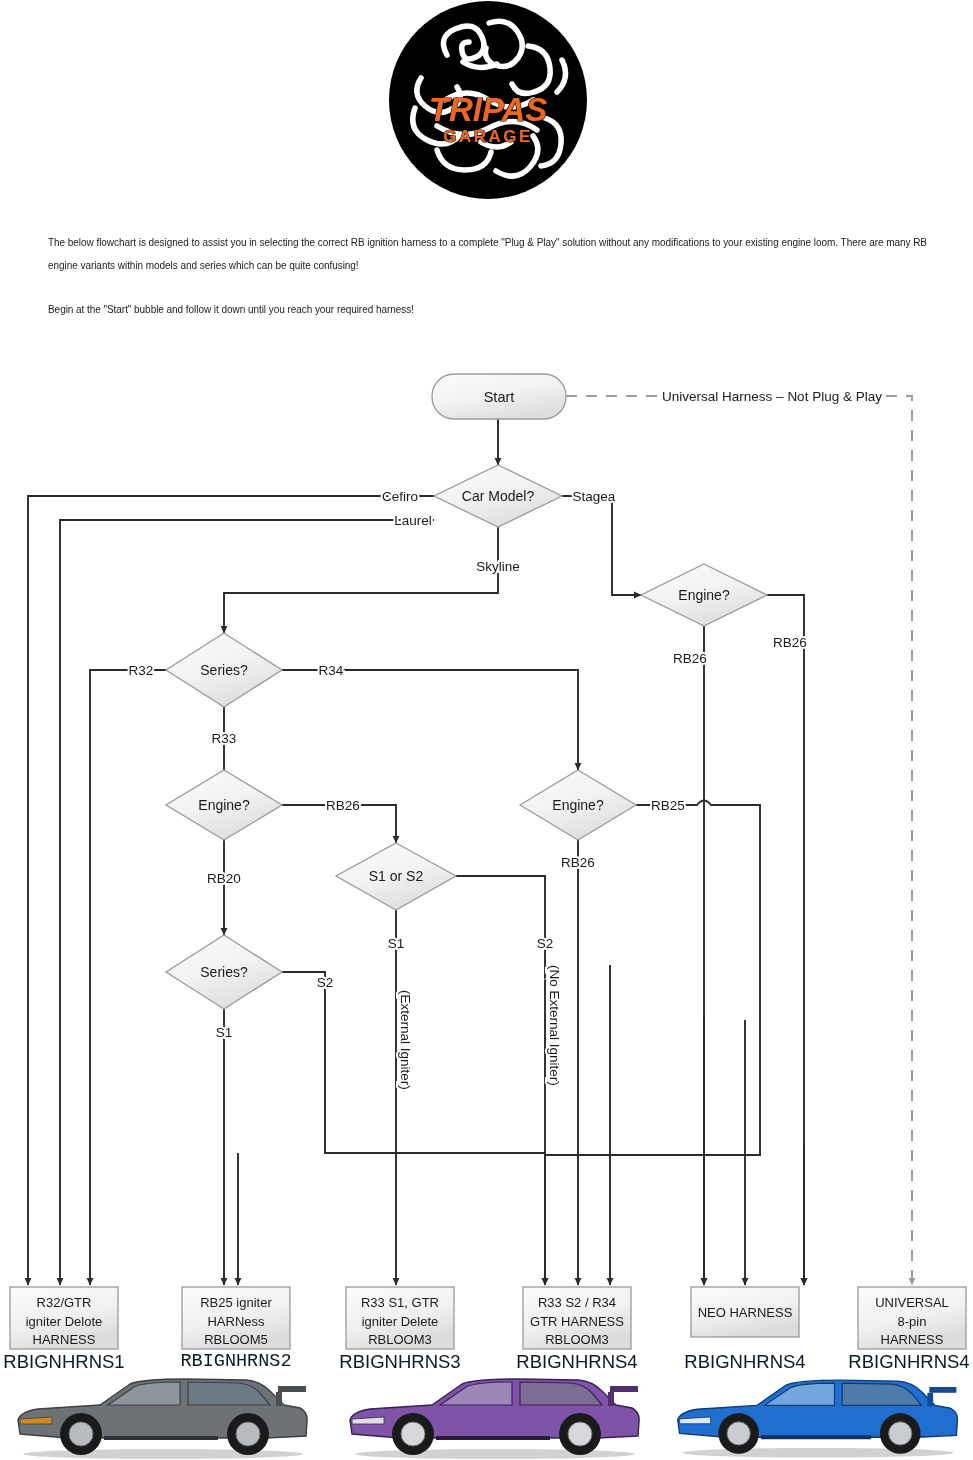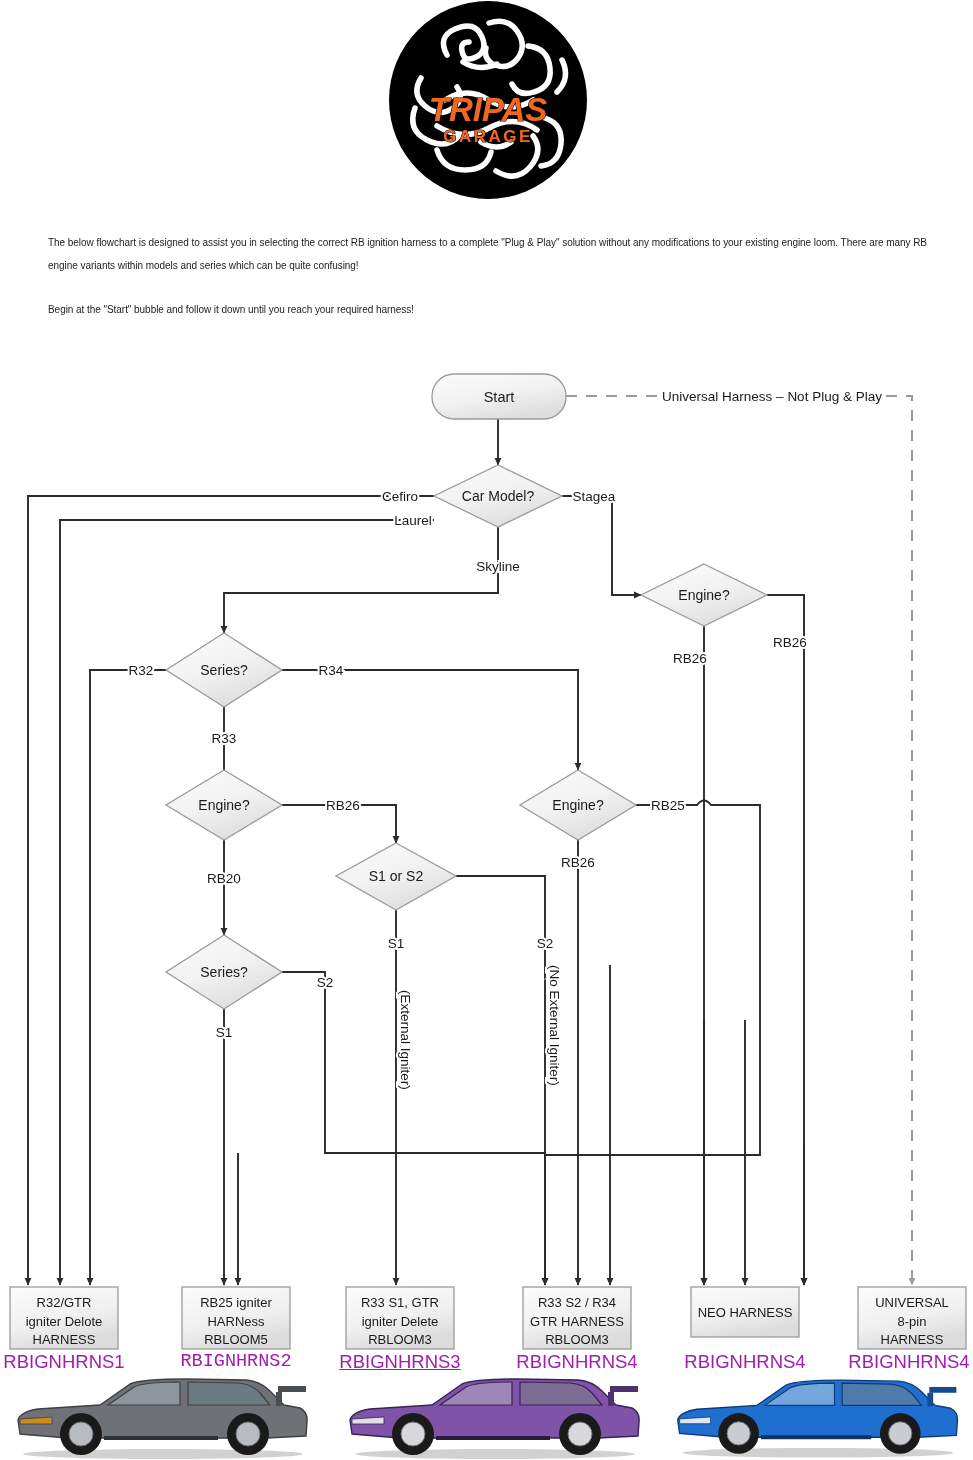--- a/index.html
+++ b/index.html
@@ -13,21 +13,21 @@
   
   #intro{position:absolute;left:48px;top:232px;width:880px;
          font-size:10px;line-height:22.5px;color:#1c1c1c;letter-spacing:-0.05px;}
   #intro p{margin:0;}
   #intro p.gap{margin-top:22px;}
 
   
   #chart{position:absolute;left:0;top:365px;width:973px;height:1010px;}
 
   
-  .code-label{position:absolute;font-size:18.5px;color:#a21caf;text-align:center;
+  .code-label{position:absolute;font-size:18.5px;color:#0f172a;text-align:center;
               white-space:nowrap;}
 
   
   .car{position:absolute;bottom:0;height:88px;}
 </style>
 </head>
 <body>
 
 <div id="logo-wrap">
   <svg id="logo-svg" width="206" height="200" viewBox="0 0 206 200">
@@ -248,21 +248,21 @@
       <text x="912" y="961" text-anchor="middle" font-size="13" fill="#1a1a1a">8-pin</text>
       <text x="912" y="979" text-anchor="middle" font-size="13" fill="#1a1a1a">HARNESS</text>
     </g>
   </g>
 
   <text x="772" y="36" text-anchor="middle" font-size="13.5" fill="#1a1a1a" stroke="#ffffff" stroke-width="5" paint-order="stroke">Universal Harness – Not Plug &amp; Play</text>
 </svg>
 
 <div class="code-label" style="left:0px;top:1351px;width:128px;">RBIGNHRNS1</div>
 <div class="code-label" style="left:172px;top:1351px;width:128px;font-family:Liberation Mono, monospace;">RBIGNHRNS2</div>
-<div class="code-label" style="left:336px;top:1351px;width:128px;text-decoration:underline;">RBIGNHRNS3</div>
+<div class="code-label" style="left:336px;top:1351px;width:128px;">RBIGNHRNS3</div>
 <div class="code-label" style="left:513px;top:1351px;width:128px;">RBIGNHRNS4</div>
 <div class="code-label" style="left:681px;top:1351px;width:128px;">RBIGNHRNS4</div>
 <div class="code-label" style="left:845px;top:1351px;width:128px;">RBIGNHRNS4</div>
 
 <svg class="car" style="left:8px;width:310px;" viewBox="0 0 310 88">
   <ellipse cx="155" cy="82" rx="140" ry="5" fill="#000" opacity="0.18"></ellipse>
   <path d="M12 62 L10 48 Q12 40 30 37 L92 33 L122 12 Q134 7 178 7 L238 8 Q252 9 262 19 L276 33 L292 36 Q300 40 299 50 L298 64 L258 66 L60 66 Z" fill="#6e7276" stroke="#3c4044" stroke-width="1.4"></path>
   <path d="M100 33 L126 15 Q136 10 172 10 L172 33 Z" fill="#8e969c" stroke="#3c4044" stroke-width="1.2"></path>
   <path d="M180 10 L230 11 Q244 12 252 21 L262 33 L180 33 Z" fill="#6c7a84" stroke="#3c4044" stroke-width="1.2"></path>
   <path d="M270 14 L298 14 L298 20 L270 20 Z" fill="#4a4e52"></path>

